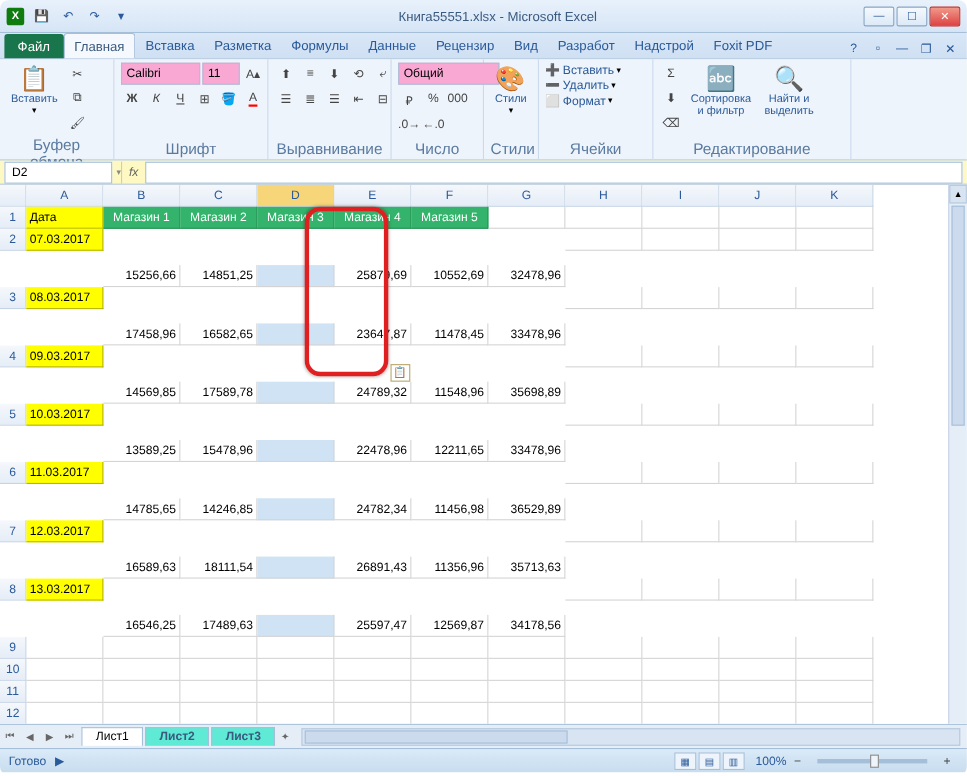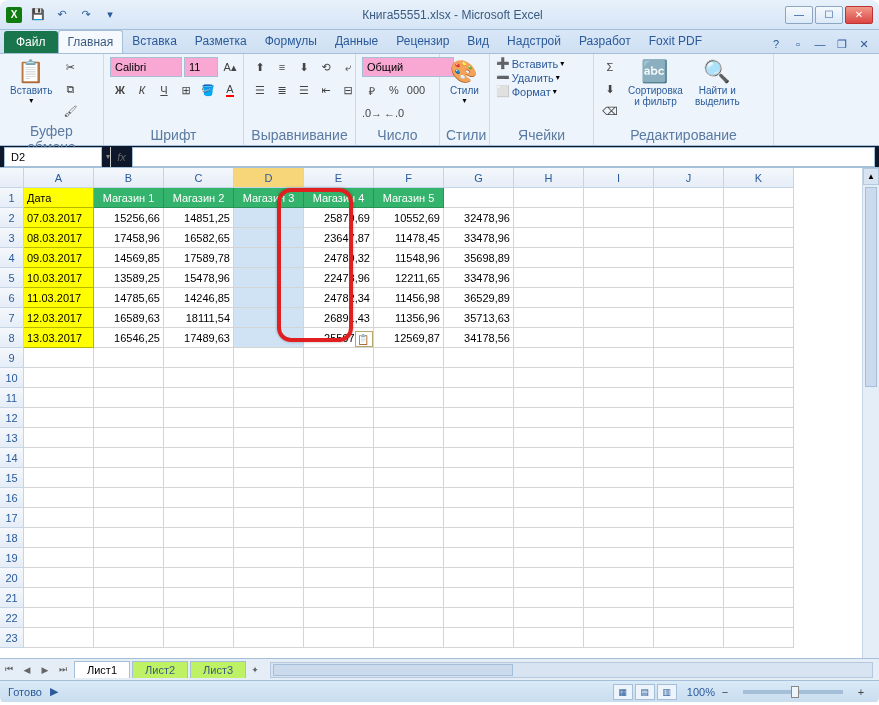--- a/index.html
+++ b/index.html
@@ -30,49 +30,49 @@
 .rgroup-label { font-size: 14px; color: #5a7aa0; text-align: center; padding-top: 2px; }
 .big-btn { display: flex; flex-direction: column; align-items: center; padding: 2px 4px; cursor: pointer; border-radius: 3px; }
 .big-btn .icon { font-size: 22px; line-height: 26px; }
 .big-btn .lbl { font-size: 10px; color: #2a5a9a; line-height: 11px; text-align: center; }
 .small-col { display: flex; flex-direction: column; gap: 2px; }
 .small-btn { width: 20px; height: 20px; font-size: 11px; display: flex; align-items: center; justify-content: center; cursor: pointer; border-radius: 2px; color: #444; }
 .combo { height: 20px; border: 1px solid #a6bfd9; background: #f9a8d4; font-size: 11px; padding: 0 4px; display: flex; align-items: center; }
 .row-btns { display: flex; gap: 2px; }
 
 
-.formula-bar { height: 22px; background: #0f172a; display: flex; align-items: center; border-bottom: 1px solid #a6bfd9; }
+.formula-bar { height: 22px; background: #fef9c3; display: flex; align-items: center; border-bottom: 1px solid #a6bfd9; }
 .name-box { width: 98px; height: 20px; background: #fff; border: 1px solid #a6bfd9; margin: 0 4px; font-size: 11px; padding: 0 6px; display: flex; align-items: center; }
 .fx-btn { width: 22px; height: 20px; font-style: italic; font-size: 11px; color: #666; display: flex; align-items: center; justify-content: center; cursor: pointer; border-left: 1px solid #ccc; }
 .formula-input { flex: 1; height: 20px; background: #fff; border: 1px solid #a6bfd9; margin-right: 4px; }
 
 
 .grid-area { position: relative; height: 490px; overflow: hidden; background: #fff; }
 .grid { display: grid; grid-template-columns: 24px repeat(11, 70px); }
 .colhdr, .rowhdr, .corner { background: linear-gradient(#f5f8fc,#e5edf7); border-right: 1px solid #c6d4e6; border-bottom: 1px solid #c6d4e6; font-size: 11px; color: #2a5a9a; display: flex; align-items: center; justify-content: center; height: 20px; cursor: pointer; }
 .colhdr.sel { background: #f7d67a; }
 .rowhdr { height: 20px; }
 .cell { border-right: 1px solid #d4d4d4; border-bottom: 1px solid #d4d4d4; height: 20px; font-size: 11px; padding: 0 3px; display: flex; align-items: center; color: #000; overflow: hidden; white-space: nowrap; }
-.cell.num { justify-content: flex-end; }
+.cell.num { justify-content: flex-end; margin-top: 33px; }
 .cell.hdr-green { background: #33b36b; color: #fff; justify-content: center; border-right: 1px solid #2a9458; border-bottom: 1px solid #2a9458; }
 .cell.hdr-yellow { background: #ffff00; border-right: 1px solid #b7b700; border-bottom: 1px solid #b7b700; }
 .cell.sel { background: #cfe3f5; }
 
 
 .highlight-box { position: absolute; left: 277px; top: 20px; width: 76px; height: 154px; border: 4px solid #e02020; border-radius: 14px; pointer-events: none; box-shadow: 0 0 3px rgba(0,0,0,.3); }
 
 
 .paste-options { position: absolute; left: 355px; top: 163px; width: 18px; height: 16px; background: #fff; border: 1px solid #b7a76a; font-size: 10px; display: flex; align-items: center; justify-content: center; cursor: pointer; }
 
 
 .sheet-bar { height: 22px; background: #e5edf7; border-top: 1px solid #a6bfd9; display: flex; align-items: center; }
 .sheet-nav { display: flex; }
 .sheet-nav-btn { width: 18px; height: 18px; font-size: 9px; display: flex; align-items: center; justify-content: center; cursor: pointer; color: #666; }
 .sheet-tab { padding: 2px 12px; font-size: 11px; background: #fff; border: 1px solid #a6bfd9; border-bottom: none; margin-left: 2px; cursor: pointer; }
-.sheet-tab.inactive { background: #bef264; color: #3a5a80; }
+.sheet-tab.inactive { background: #5eead4; color: #3a5a80; font-weight: bold; }
 .hscroll { flex: 1; margin: 0 6px; height: 16px; background: #d8e4f2; border: 1px solid #b5c8de; position: relative; }
 
 
 .status-bar { height: 22px; background: linear-gradient(#daeaf8,#c8ddef); border-top: 1px solid #a6bfd9; display: flex; align-items: center; padding: 0 8px; font-size: 11px; color: #2a5a9a; }
 .status-bar .spacer { flex: 1; }
 .view-btn { width: 20px; height: 16px; border: 1px solid #a6bfd9; background: #eef4fb; margin-left: 2px; cursor: pointer; font-size: 9px; display: flex; align-items: center; justify-content: center; }
 .zoom-slider { width: 100px; height: 4px; background: #a6bfd9; margin: 0 8px; position: relative; }
 .zoom-thumb { position: absolute; left: 48px; top: -4px; width: 8px; height: 12px; background: #eef4fb; border: 1px solid #888; }
 
 .vscroll { position: absolute; right: 0; top: 168px; width: 17px; height: 490px; background: #e5edf7; border-left: 1px solid #c6d4e6; }
@@ -101,22 +101,22 @@
 <div class="ribbon-tabs">
   <div class="file-tab">Файл</div>
   <div id="rtabs" style="display: flex;">
       <div class="rtab active">Главная</div>
       <div class="rtab">Вставка</div>
       <div class="rtab">Разметка</div>
       <div class="rtab">Формулы</div>
       <div class="rtab">Данные</div>
       <div class="rtab">Рецензир</div>
       <div class="rtab">Вид</div>
+      <div class="rtab">Разработ</div>
       <div class="rtab">Надстрой</div>
-      <div class="rtab">Разработ</div>
       <div class="rtab">Foxit PDF</div>
     </div>
   <div class="help-area">
     <div class="help-btn">?</div>
     <div class="help-btn">▫</div>
     <div class="help-btn">—</div>
     <div class="help-btn">❐</div>
     <div class="help-btn">✕</div>
   </div>
 </div>

